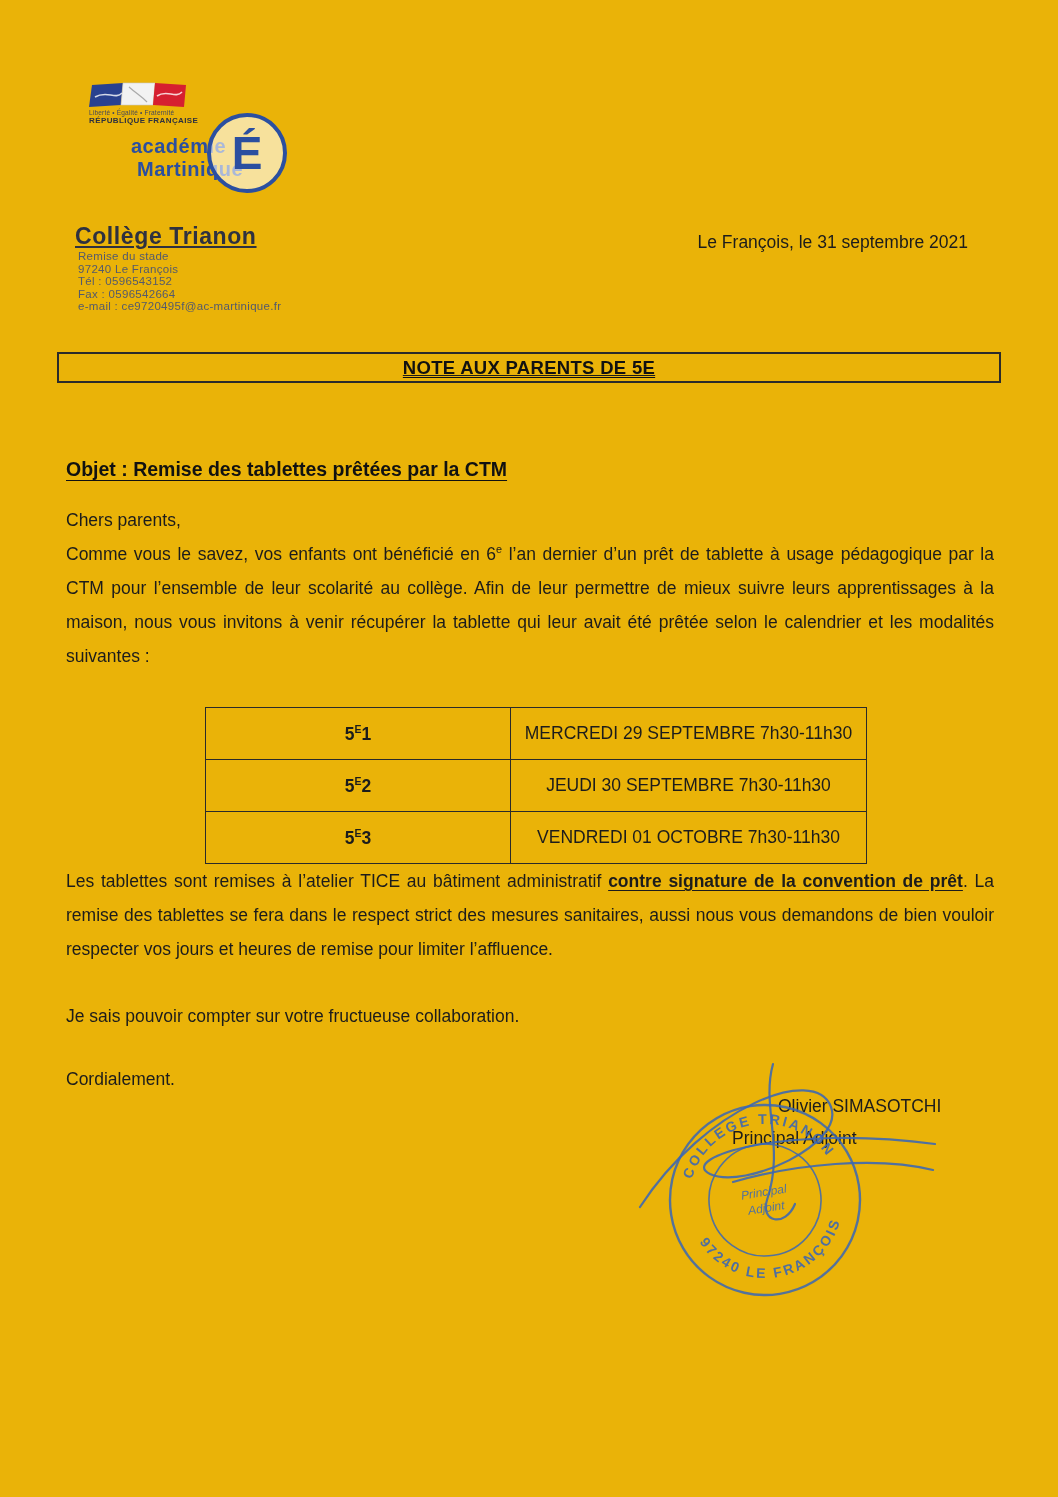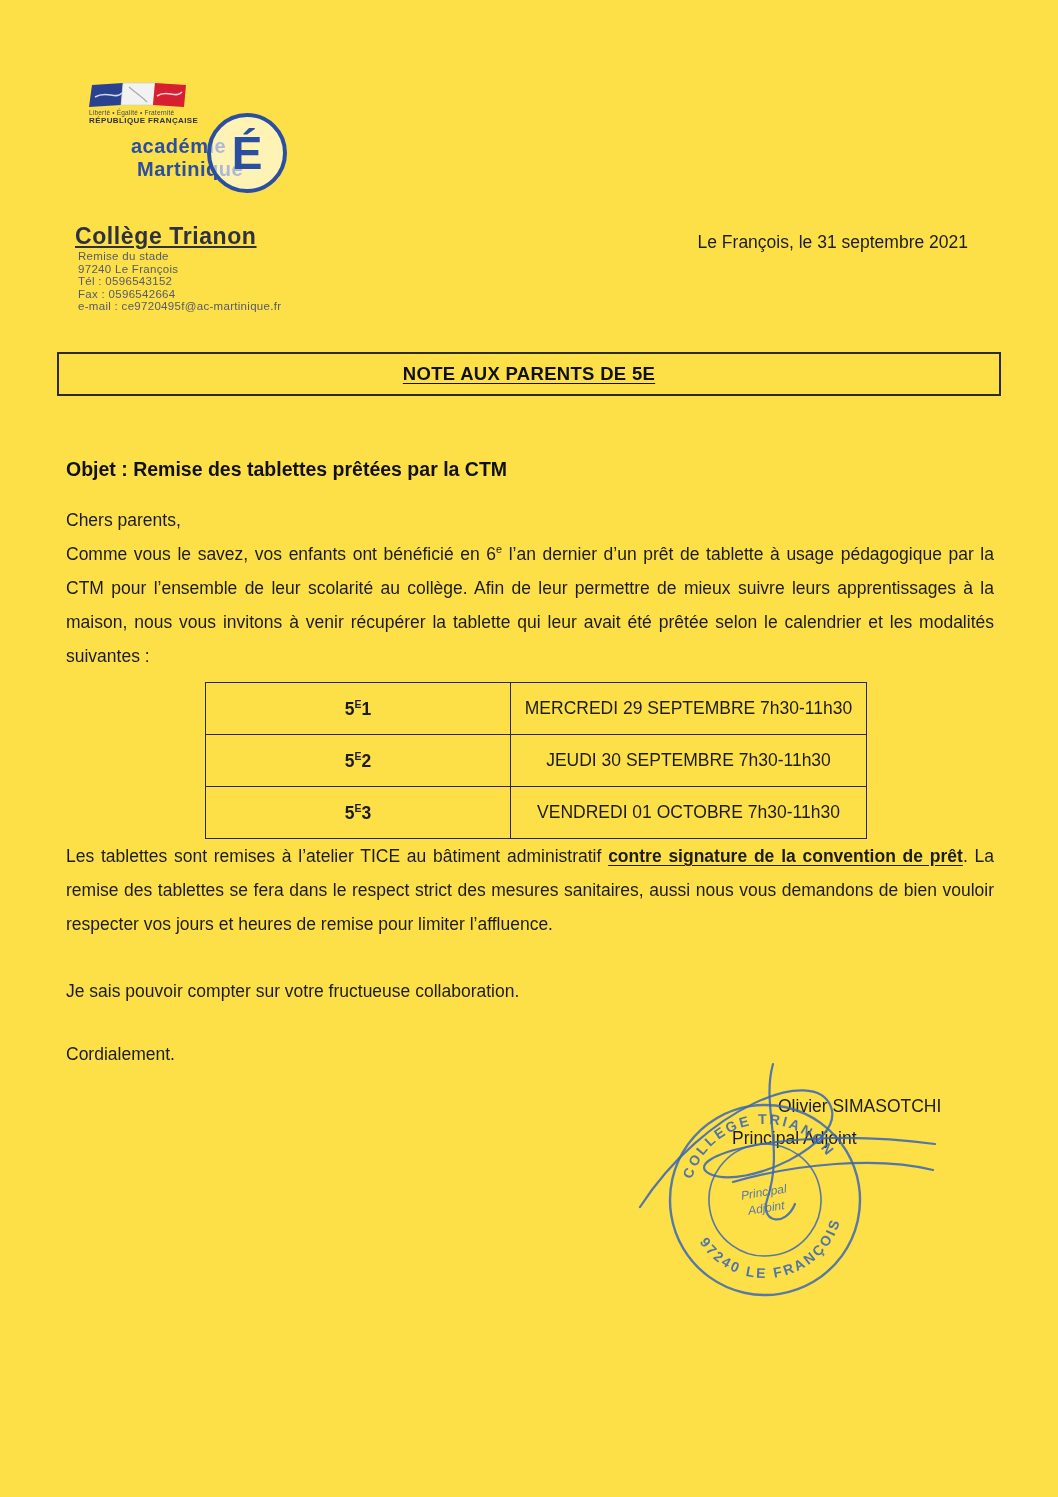--- a/index.html
+++ b/index.html
@@ -1,20 +1,20 @@
 <!DOCTYPE html>
 <html lang="fr"><head>
 <meta charset="utf-8">
 <style>
   * { margin:0; padding:0; box-sizing:border-box; }
   html,body { background:#e9e9e9; }
   body { font-family:"Liberation Sans", sans-serif; }
   .page {
     position:relative; width:1058px; height:1497px; margin:0 auto;
-    background:#fde047; color:#1c1c1c; overflow:hidden;
+    background:#eab308; color:#1c1c1c; overflow:hidden;
   }
 
   
   .letterhead { position:absolute; left:75px; top:82px; width:330px; }
   .marianne { margin-left:14px; width:120px; }
   .marianne svg { display:block; }
   .motto { font-size:6.5px; color:#44485a; letter-spacing:0.2px; margin-top:1px; white-space:nowrap; }
   .republic { font-size:8px; font-weight:bold; color:#2e3140; letter-spacing:0.4px; white-space:nowrap; }
   .academy-row { position:relative; margin-top:10px; height:78px; }
   .academy-line1, .academy-line2 {
@@ -28,44 +28,44 @@
     display:flex; align-items:center; justify-content:center;
     color:#2b4fa0; font-size:46px; font-weight:bold; background:rgba(255,255,255,0.6);
   }
   .school-name { font-weight:bold; font-size:23px; color:#2e3140; letter-spacing:0.6px; margin-top:10px;text-decoration:underline; }
   .contact-line { font-size:11.5px; line-height:12.5px; color:#545a6c; letter-spacing:0.3px; margin-left:3px; }
 
   .date-line { position:absolute; top:232px; right:90px; font-size:17.5px; color:#1c1c1c; }
 
   
   .title-box {
-    position:absolute; left:57px; top:352px; width:944px; height:44px;
-    border:2px solid #2b2b2b; display:flex; align-items:center; justify-content:center;
+    position:absolute; left:57px; top:352px; width:944px; height:31px;
+    border:2px solid #2b2b2b; display:flex; align-items:center; justify-content:center;text-decoration:underline;
   }
   .title-box span {
     font-weight:bold; font-size:18.5px; letter-spacing:0.3px;
     text-decoration:underline; text-underline-offset:3px; color:#111;
   }
 
   
   .subject {
     position:absolute; left:66px; top:458px;
     font-weight:bold; font-size:19.5px; color:#111;
-    text-underline-offset:4px;
+    text-decoration:underline; text-underline-offset:4px;
   }
 
   
   .body-flow { position:absolute; left:66px; top:503px; width:928px; font-size:17.5px; }
   .body-flow p { line-height:34px; text-align:justify; }
   .salutation { margin-bottom:0; }
   .para-1 { margin-top:0; }
   sup.small-e { font-size:0.62em; vertical-align:super; line-height:0; }
 
   table.sched {
-    border-collapse:collapse; margin:9px 0 0 139px;
+    border-collapse:collapse; margin:34px 0 0 139px;
   }
   table.sched td {
     border:1.6px solid #2a2a2a; height:52px; font-size:17.5px; text-align:center; vertical-align:middle;
   }
   td.cell-class { width:305px; font-weight:bold; }
   td.cell-class sup { font-size:0.6em; vertical-align:super; }
   td.cell-slot { width:356px; }
 
   .para-2 { }
   .em-seg { font-weight:bold; text-decoration:underline; text-underline-offset:3px; }

